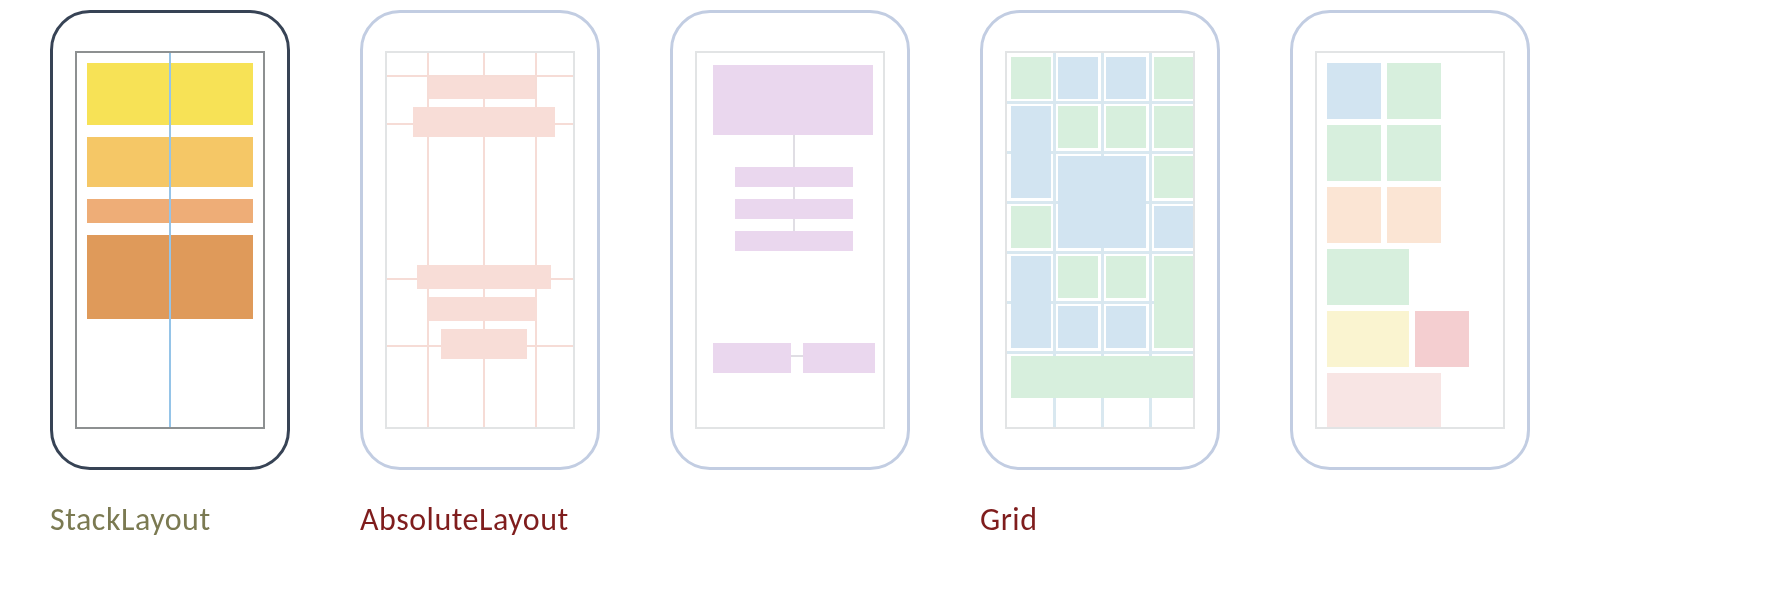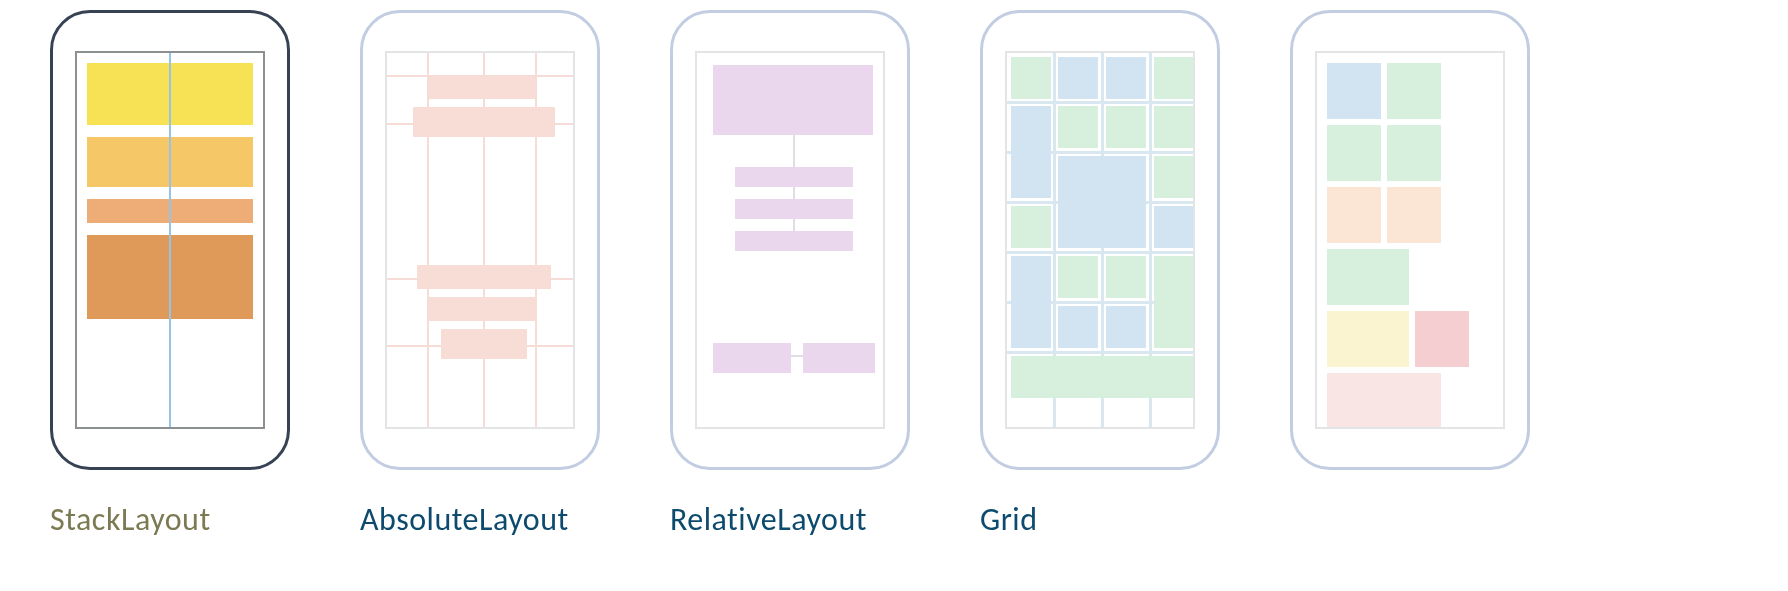--- a/index.html
+++ b/index.html
@@ -35,21 +35,21 @@
       position: relative;
       overflow: hidden;
     }
     .screen.active { border: 2px solid #8d9091; }
     .screen.inactive { border: 2px solid #e2e4e5; }
     .label {
       font-size: 32px;
       letter-spacing: 0.5px;
     }
     .label.active { color: #7b7a52; }
-    .label.inactive { color: #0c4a6e; }
+    .label.inactive { color: #7f1d1d; }
 
     
     .stack-vline {
       position: absolute;
       left: 50%;
       top: 0;
       width: 2px;
       height: 100%;
       background: #95c4e8;
       transform: translateX(-50%);
@@ -135,21 +135,20 @@
       <div class="rel-box" style="left:38px;top:114px;width:118px;height:20px;"></div>
       <div class="rel-line" style="left:96px;top:134px;width:2px;height:12px;"></div>
       <div class="rel-box" style="left:38px;top:146px;width:118px;height:20px;"></div>
       <div class="rel-line" style="left:96px;top:166px;width:2px;height:12px;"></div>
       <div class="rel-box" style="left:38px;top:178px;width:118px;height:20px;"></div>
       <div class="rel-box" style="left:16px;top:290px;width:78px;height:30px;"></div>
       <div class="rel-line" style="left:94px;top:302px;width:12px;height:2px;"></div>
       <div class="rel-box" style="left:106px;top:290px;width:72px;height:30px;"></div>
     </div>
   </div>
-  <div class="label inactive">RelativeLayout</div>
 </div>
 
 <div class="option">
   <div class="phone inactive">
     <div class="screen inactive">
 
       <div class="grid-line" style="top:0;left:46px;width:3px;height:100%;"></div>
       <div class="grid-line" style="top:0;left:94px;width:3px;height:100%;"></div>
       <div class="grid-line" style="top:0;left:142px;width:3px;height:100%;"></div>
       <div class="grid-line" style="left:0;top:48px;height:3px;width:100%;"></div>

